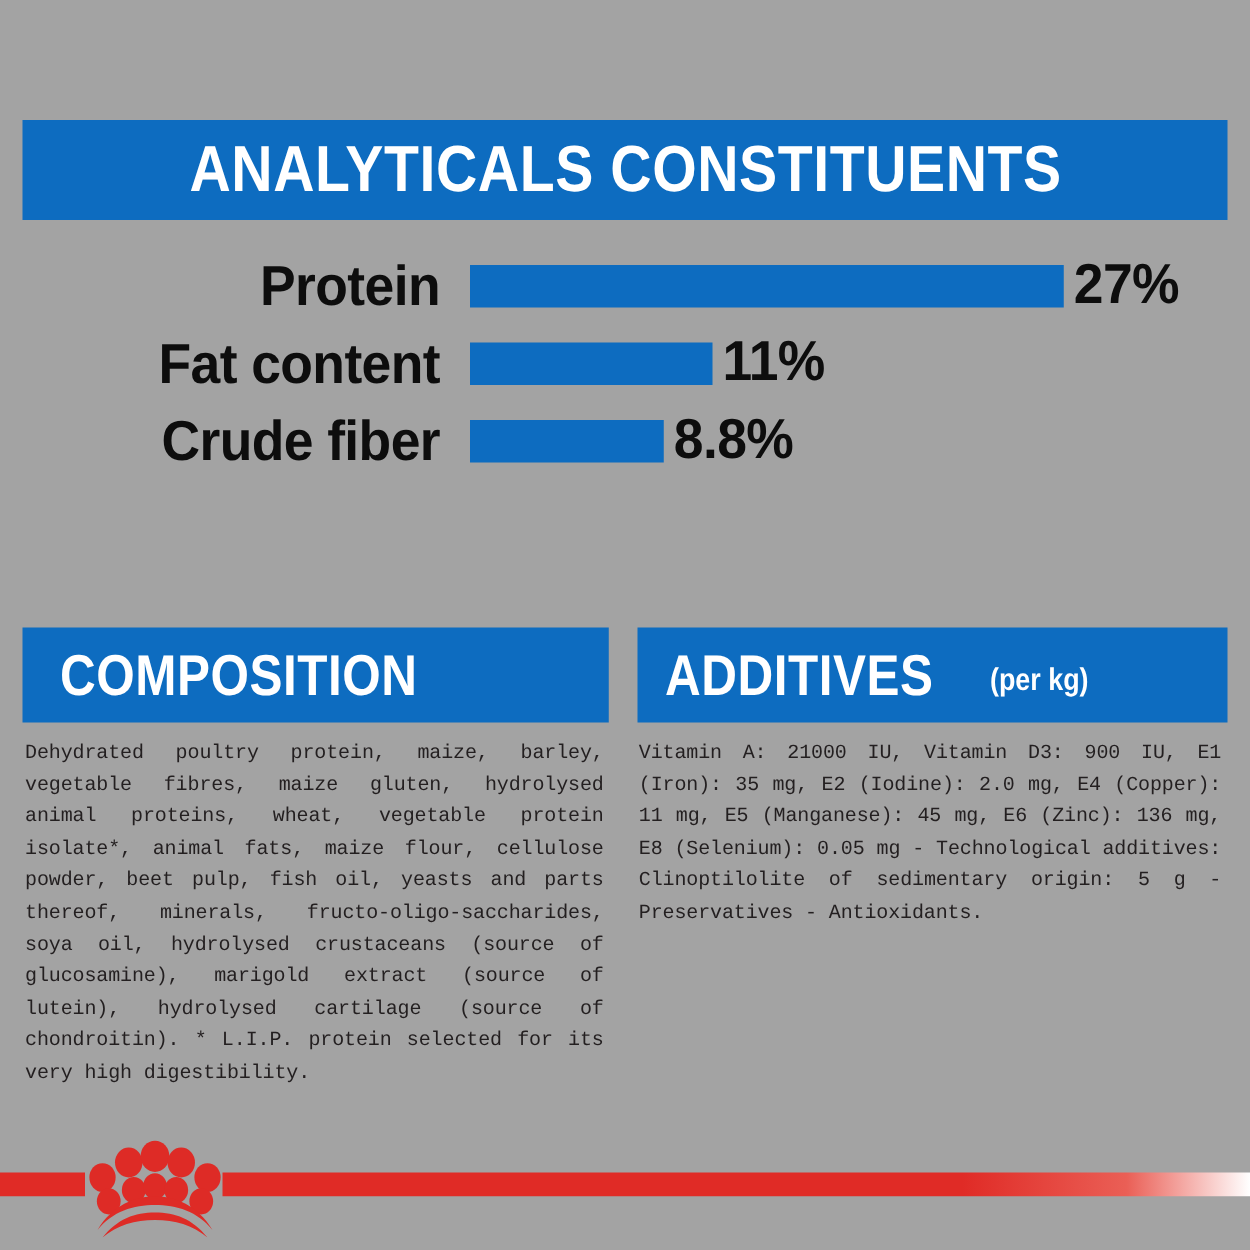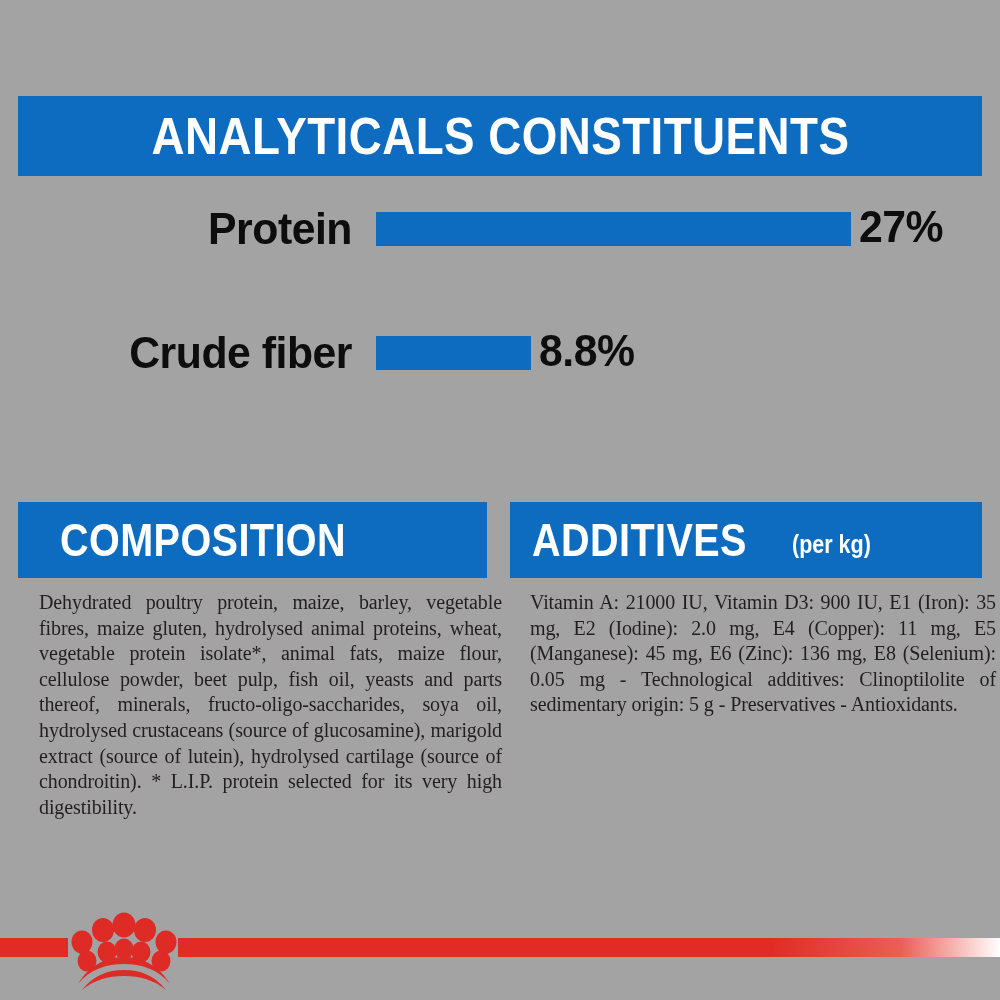--- a/index.html
+++ b/index.html
@@ -115,21 +115,21 @@
     transform: scaleX(0.95);
     transform-origin: left center;
   }
 
   
   #composition-banner {
     left: 18px;
     top: 502px;
     width: 469px;
     height: 76px;
-    padding-left: 42px;
+    padding-left: 30px;
   }
   #composition-banner .banner-title {
     font-size: 46px;
     line-height: 46px;
   }
 
   #additives-banner {
     left: 510px;
     top: 502px;
     width: 472px;
@@ -150,28 +150,27 @@
     white-space: nowrap;
     transform: scaleX(0.86);
     transform-origin: left center;
     align-self: center;
     position: relative;
     top: 4px;
   }
 
   .body-text {
     position: absolute;
-    font-family: Liberation Serif, serif;
-    font-size: 20px;
+    font-family: Liberation Mono, monospace;
+    font-size: 16px;
     line-height: 25.6px;
     color: #231f20;
     text-align: justify;
     text-justify: inter-word;
     letter-spacing: -0.1px;
-    margin-left: 19px;
   }
 
   #composition-text {
     left: 20px;
     top: 590px;
     width: 463px;
   }
 
   #additives-text {
     left: 511px;
@@ -228,20 +227,27 @@
   <div class="chart">
 
     <div class="bar-row r0">
       <span class="bar-label">Protein</span>
       <div class="bar-track">
         <div class="bar-fill" id="bar-fill-0" style="width: 475px; background: rgb(13, 108, 192);"></div>
       </div>
       <span class="bar-value" id="bar-value-0" style="left: 859px;">27%</span>
     </div>
 
+    <div class="bar-row r1">
+      <span class="bar-label">Fat content</span>
+      <div class="bar-track">
+        <div class="bar-fill" id="bar-fill-1" style="width: 194px; background: rgb(13, 108, 192);"></div>
+      </div>
+      <span class="bar-value" id="bar-value-1" style="left: 578px;">11%</span>
+    </div>
 
     <div class="bar-row r2">
       <span class="bar-label">Crude fiber</span>
       <div class="bar-track">
         <div class="bar-fill" id="bar-fill-2" style="width: 155px; background: rgb(13, 108, 192);"></div>
       </div>
       <span class="bar-value" id="bar-value-2" style="left: 539px;">8.8%</span>
     </div>
 
   </div>

